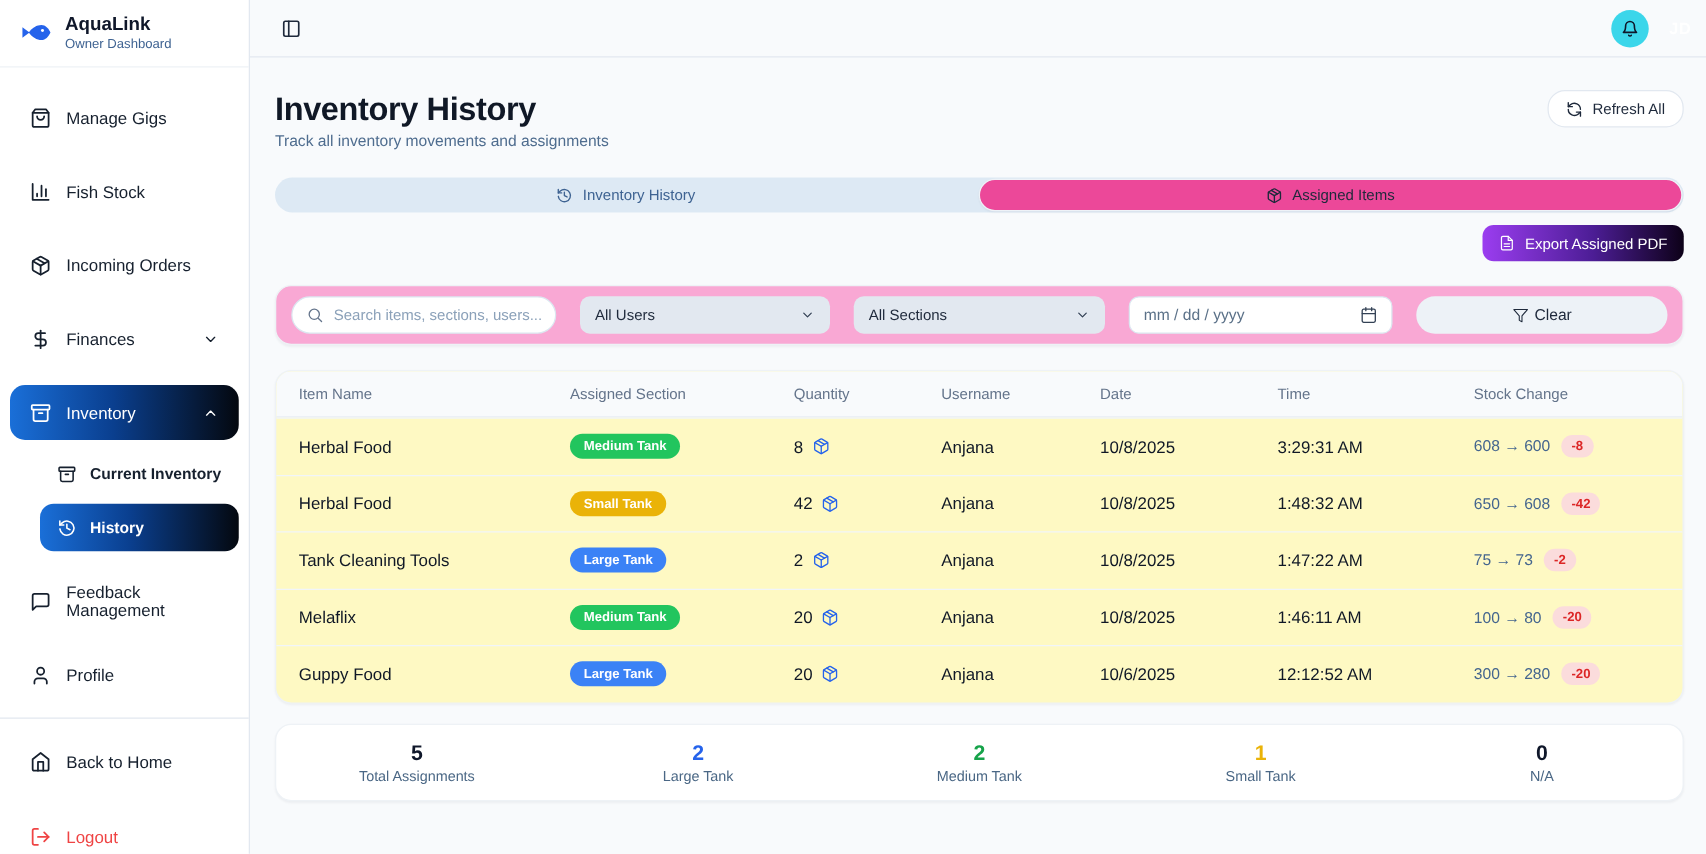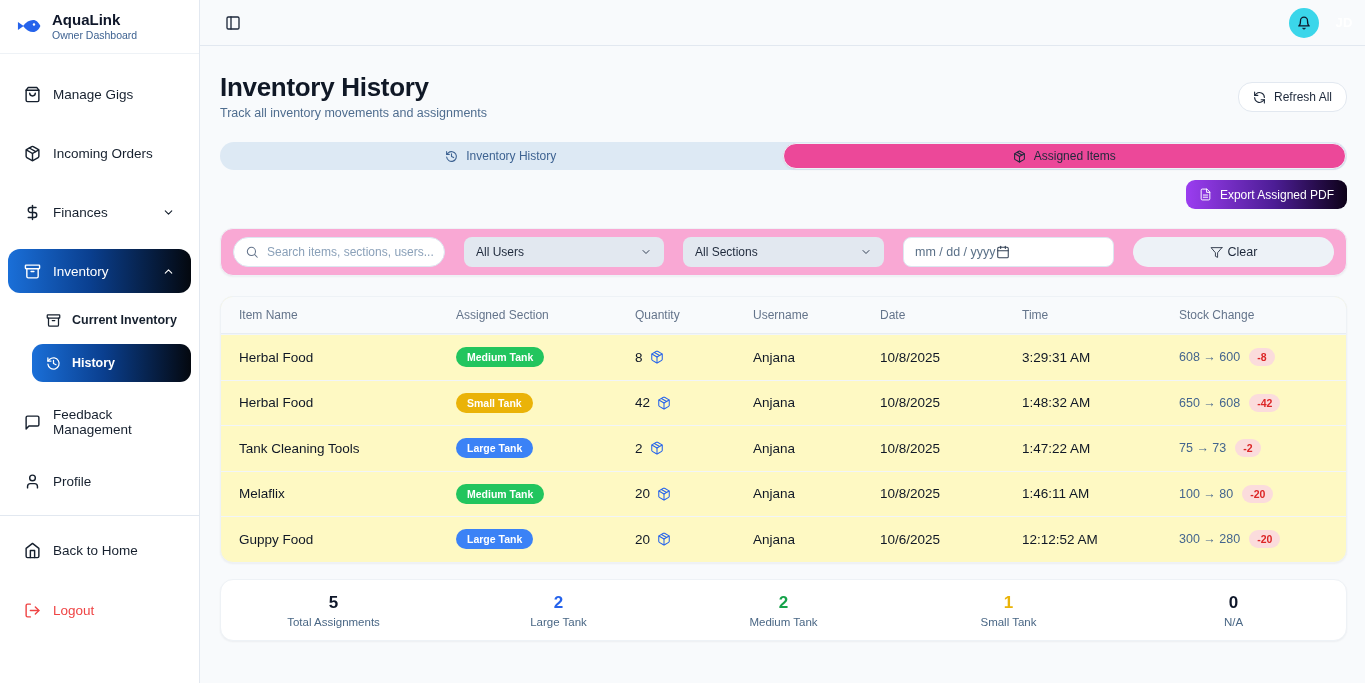--- a/index.html
+++ b/index.html
@@ -32,42 +32,42 @@
   .topbar-right { margin-left:auto; display:flex; align-items:center; gap:16px; }
   .bell-btn { width:30px; height:30px; border-radius:50%; background:var(--bell-bg,#3bd6ea); display:flex; align-items:center; justify-content:center; color:#0f172a; cursor:pointer; }
   .bell-btn .ic { width:14px; height:14px; stroke-width:2.2; }
   .avatar-initials { font-size:13px; font-weight:bold; color:#ffffff; letter-spacing:.5px; }
 
   
   .content { padding:26px 18px 0 20px; }
   .page-head { display:flex; align-items:flex-start; justify-content:space-between; margin-bottom:22px; }
   .page-title { font-size:26px; font-weight:bold; color:#101826; letter-spacing:-.3px; }
   .page-sub { font-size:12.5px; color:#4f6d8f; margin-top:3px; }
-  .refresh-btn { display:flex; align-items:center; gap:8px; background:#fff; border:1px solid #e2e8f0; border-radius:14px; height:30px; padding:0 14px; font-size:12px; color:#1e293b; cursor:pointer; margin-top:10px; }
+  .refresh-btn { display:flex; align-items:center; gap:8px; background:#fff; border:1px solid #e2e8f0; border-radius:14px; height:30px; padding:0 14px; font-size:12px; color:#1e293b; cursor:pointer; margin-top:0; }
   .refresh-btn .ic { width:13px; height:13px; }
 
   .tabbar { display:flex; background:var(--tabbar-bg,#dde9f4); border-radius:15px; height:28px; margin-bottom:10px; }
   .tab { flex:1; display:flex; align-items:center; justify-content:center; gap:8px; font-size:12px; color:#3e6392; cursor:pointer; border-radius:13px; }
   .tab .ic { width:13px; height:13px; }
   .tab.active { background:#ec4899; color:#1e293b; margin:1px; border:1px solid #eef2f7; box-shadow:0 1px 2px rgba(15,23,42,.05); }
 
   .export-row { display:flex; justify-content:flex-end; margin-bottom:19px; }
   .export-btn { display:flex; align-items:center; gap:8px; height:29px; padding:0 13px; border-radius:9px; border:none; background:linear-gradient(90deg,var(--export-from,#9b3df0) 0%,#4c1d95 55%,var(--export-to,#0d0118) 100%); color:#fff; font-size:12px; cursor:pointer; }
   .export-btn .ic { width:13px; height:13px; stroke-width:1.8; }
 
   .filter-card { background:#f9a8d4; border:1px solid #eef2f6; border-radius:13px; box-shadow:0 1px 2px rgba(15,23,42,.05); padding:8px 12px; display:flex; align-items:center; gap:19px; margin-bottom:20px; }
   .search-box { flex:0 0 212px; height:30px; border:1px solid #dce6f0; border-radius:15px; display:flex; align-items:center; gap:8px; padding:0 11px; background:#fff; color:#64748b; }
   .search-box .ic { width:14px; height:14px; stroke-width:1.8; }
   .search-box input { border:none; outline:none; width:100%; font-size:12px; font-family:inherit; color:#334155; background:transparent; }
   .search-box input::placeholder { color:#8ba1b9; }
   .select-box { height:30px; background:#e2e8f0; border-radius:8px; display:flex; align-items:center; justify-content:space-between; padding:0 12px; font-size:12px; color:#1e293b; cursor:pointer; }
   .select-box .ic { width:12px; height:12px; color:#334155; }
   .sel-sections { flex:0 0 201px; }
   .sel-users { flex:0 0 200px; }
-  .date-box { flex:0 0 211px; height:30px; border:1px solid #dce6f0; border-radius:8px; background:#fff; display:flex; align-items:center; padding:0 11px; font-size:12.5px; color:#5b7188; cursor:text; }
+  .date-box { flex:0 0 211px; height:30px; border:1px solid #dce6f0; border-radius:8px; background:#fff; display:flex; align-items:center; justify-content:space-between; padding:0 11px; font-size:12.5px; color:#5b7188; cursor:text; }
   .date-box .ic { width:14px; height:14px; color:#334155; stroke-width:1.8; }
   .clear-btn { flex:1; height:30px; background:#edf2f7; border:none; border-radius:15px; display:flex; align-items:center; justify-content:center; gap:5px; font-size:12.5px; color:#1e293b; cursor:pointer; font-family:inherit; }
   .clear-btn .ic { width:13px; height:13px; stroke-width:1.6; }
 
   
   .table-card { background:#fef9c3; border:1px solid #eef2f6; border-radius:13px; box-shadow:0 1px 2px rgba(15,23,42,.05); overflow:hidden; margin-bottom:16px; }
   .tgrid { display:grid; grid-template-columns:217px 179px 118px 127px 142px 157px 1fr; align-items:center; padding:0 18px; }
   .thead { height:37px; background:#f8fafc; border-bottom:1px solid #e7edf3; }
   .th { font-size:12px; color:#64748b; }
   .trow { height:45.5px; border-top:1px solid #f1f5f9; }
@@ -205,20 +205,26 @@
 
   <nav class="nav">
     <div class="nav-item">
       <svg class="ic">
           <use href="#i-bag"></use>
         </svg>
       <span>Manage Gigs</span>
     </div>
     <div class="nav-item">
       <svg class="ic">
+          <use href="#i-chart"></use>
+        </svg>
+      <span>Fish Stock</span>
+    </div>
+    <div class="nav-item">
+      <svg class="ic">
           <use href="#i-package"></use>
         </svg>
       <span>Incoming Orders</span>
     </div>
     <div class="nav-item">
       <svg class="ic">
           <use href="#i-dollar"></use>
         </svg>
       <span>Finances</span>
       <svg class="ic chev-end">

